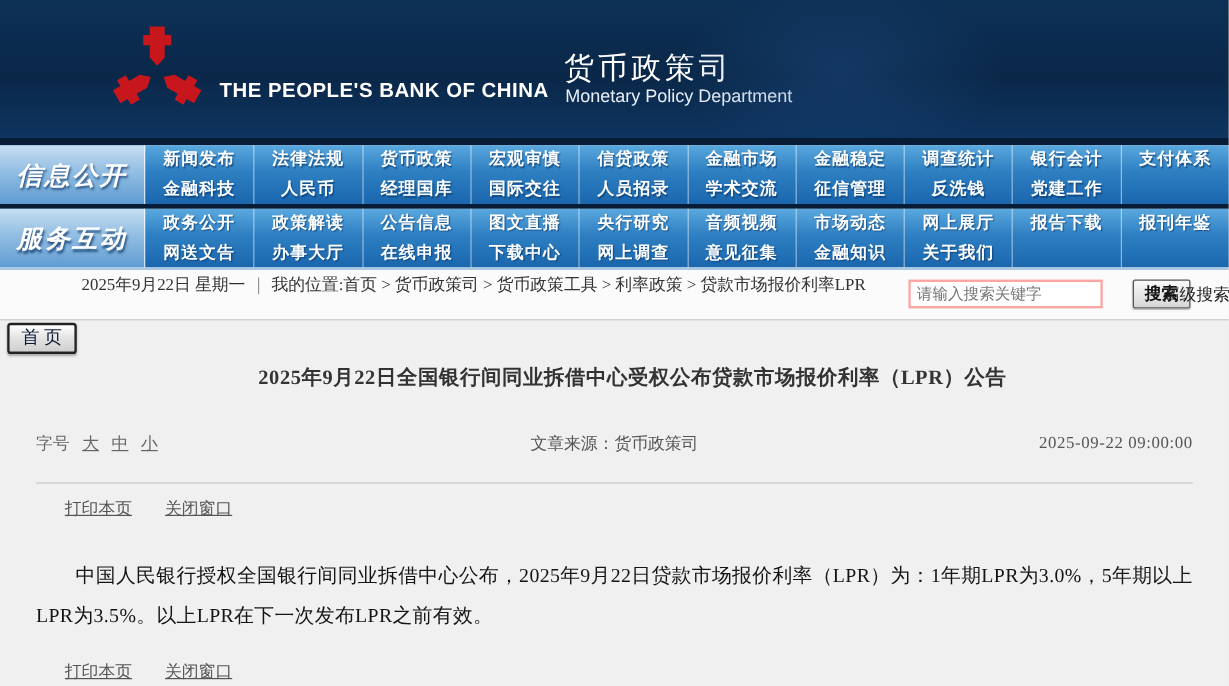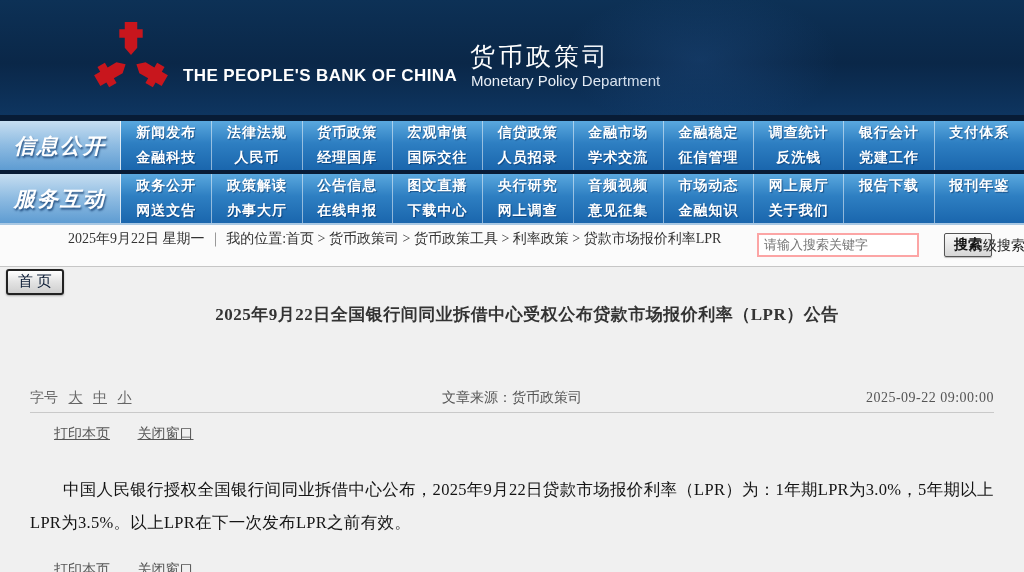--- a/index.html
+++ b/index.html
@@ -100,23 +100,23 @@
   .adv-search{
     position:absolute;left:969px;top:12px;font-size:14px;color:#222;
     white-space:nowrap;cursor:pointer;text-decoration:none;
   }
   
   .content{width:1024px;height:305px;background:#f0f0f0;padding-top:36px;box-sizing:border-box;}
   .article-title{
     text-align:center;font-size:17px;font-weight:bold;color:#333;letter-spacing:.5px;padding-left:30px;
   }
   .meta-row{
-    margin:60px 30px 0 30px;height:24px;
+    margin:32px 30px 0 30px;height:24px;
     display:grid;grid-template-columns:1fr auto 1fr;align-items:center;
-    font-size:14px;color:#666;border-bottom:1px solid #c9c9c9;padding-bottom:2px;
+    font-size:14px;color:#666;border-bottom:1px solid #c9c9c9;padding-bottom:20px;
   }
   .meta-left{justify-self:start;}
   .meta-center{justify-self:center;color:#555;}
   .meta-right{justify-self:end;color:#555;letter-spacing:.5px;text-align:center;}
   .fs-link{margin-left:7px;text-decoration:underline;color:#666;cursor:pointer;}
   .links-row{
     margin:12px 30px 0 30px;text-align:left;font-size:14px;color:#555;
   }
   .links-row.bottom{margin-top:22px;}
   .pc-link{margin-left:24px;text-decoration:underline;color:#555;cursor:pointer;}

